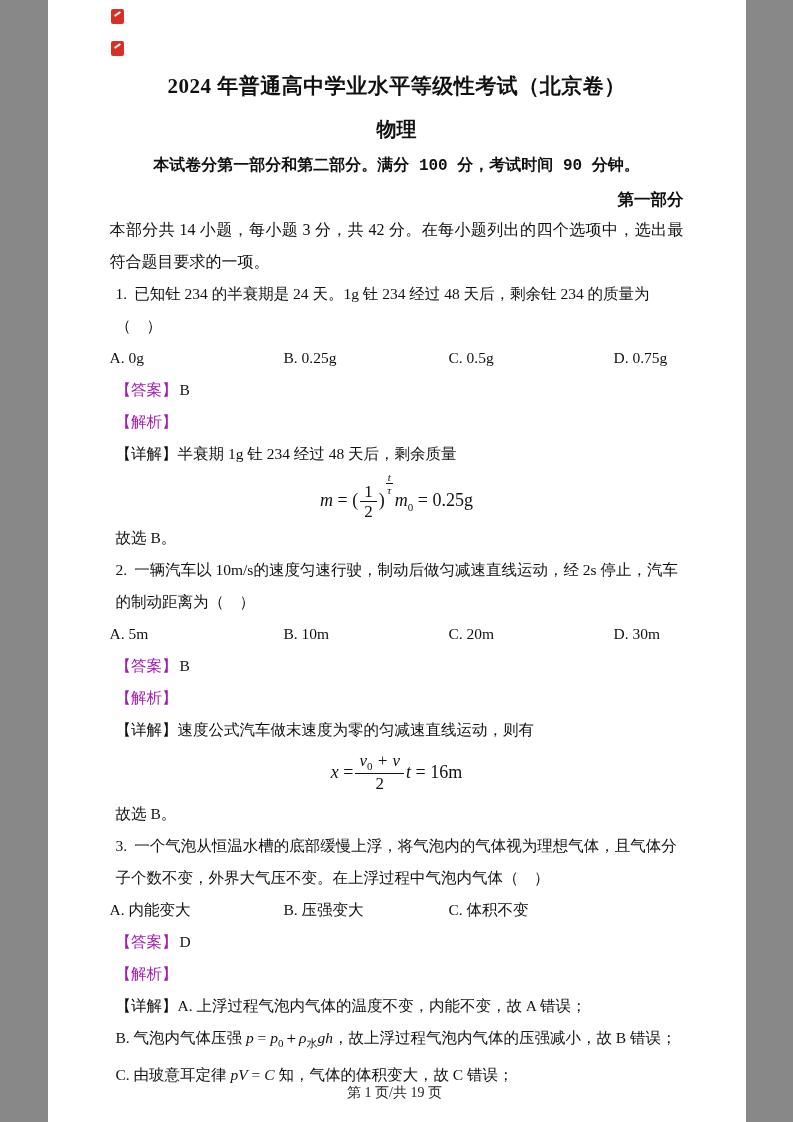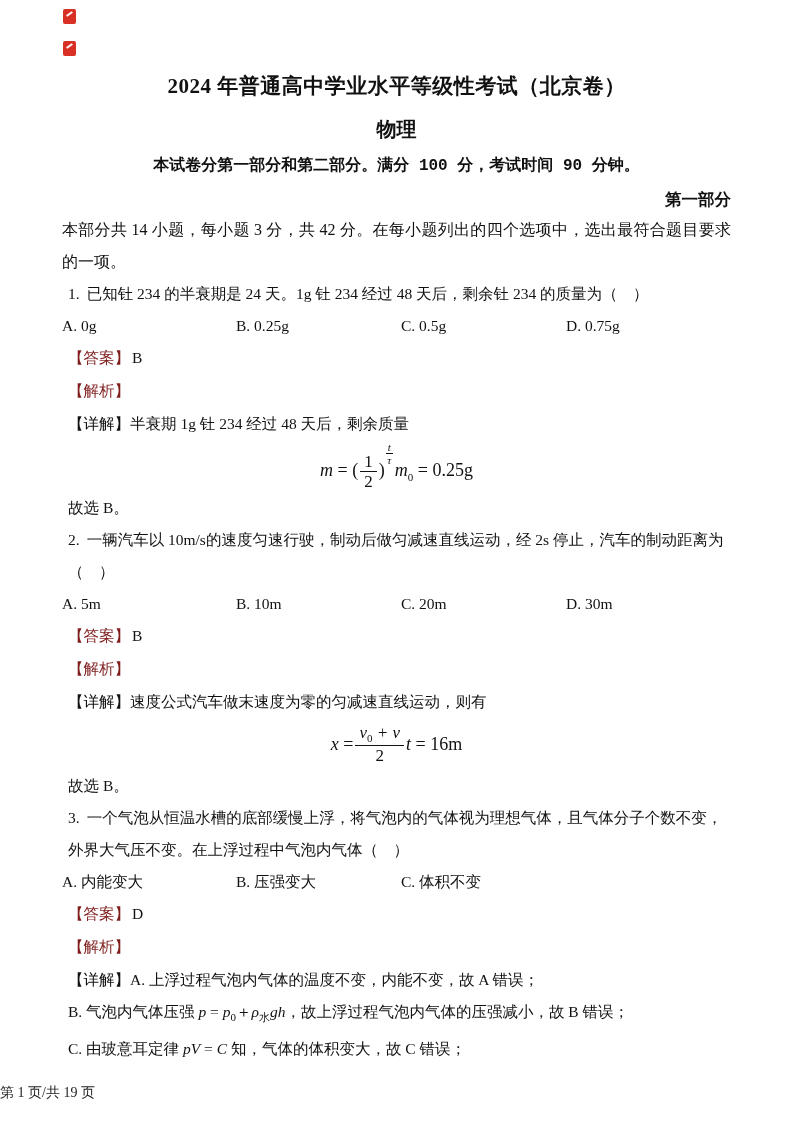--- a/index.html
+++ b/index.html
@@ -1,19 +1,19 @@
 <!DOCTYPE html>
 <html><head>
 <meta charset="utf-8">
 <style>
   * { margin:0; padding:0; box-sizing:border-box; }
   html,body { background:#888; }
   .page {
     position:relative;
-    width:793px; height:1122px;
+    width:698px; height:1122px;
     margin:0 auto;
     background:#ffffff;
     font-family:"Liberation Serif","DejaVu Serif",serif;
     color:#111;
     font-size:15.5px;
     padding:72px 62px 0 62px;
     overflow:hidden;
   }
   
   .red-mark {
@@ -47,21 +47,21 @@
   .instructions {
     font-weight:normal; font-size:16px; line-height:32px; margin-top:2px;
     text-align:justify;
   }
   .body-line { line-height:32px;margin-left:6px; }
   .qnum { margin-right:7px; }
   .options {
     display:grid; grid-template-columns:174px 165px 165px 1fr;
     line-height:32px;
   }
-  .blue { color:#7f1d1d;font-family:Liberation Mono, monospace; }
+  .blue { color:#a21caf; }
   .ans-letter { margin-left:2px; }
   .formula-row {
     height:52px; display:flex; align-items:center; justify-content:center;
     font-size:18px;
   }
   .math i { font-family:"Liberation Serif","DejaVu Serif",serif; }
   .frac {
     display:inline-block; text-align:center; vertical-align:-0.65em;
     line-height:1.12; font-size:17px; margin:0 2px;
   }
@@ -70,21 +70,21 @@
   .supfrac {
     display:inline-block; text-align:center; vertical-align:12px;
     line-height:1.1; font-size:11px; font-style:italic; margin:0 2px 0 1px;
   }
   .supfrac .n { display:block; border-bottom:1px solid #111; padding:0 2px; }
   .supfrac .d { display:block; }
   sub { font-size:11px; }
   .imath { font-style:italic; }
   .footer {
     position:absolute; left:0; right:4px; bottom:20px;
-    text-align:left; font-size:14px; color:#222;
+    text-align:center; font-size:14px; color:#222;
   }
 </style>
 </head>
 <body>
 
 <div class="page">
 
   <span class="red-mark m1"></span>
   <span class="red-mark m2"></span>
 

